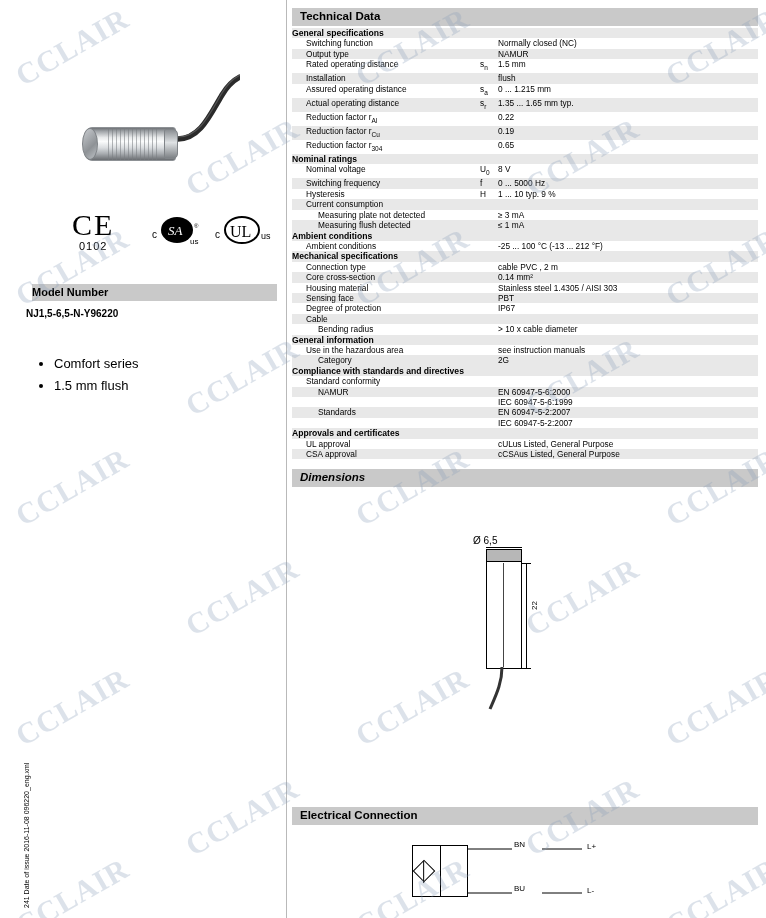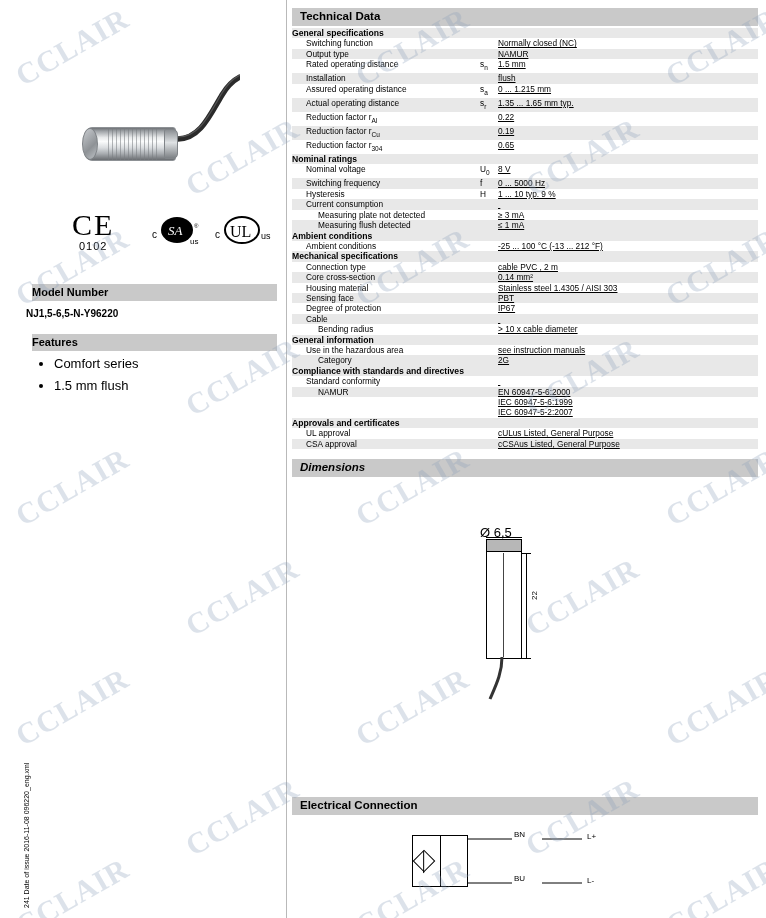--- a/index.html
+++ b/index.html
@@ -104,32 +104,32 @@
     padding: 2px 0 0 8px;
     margin-bottom: 2px;
   }
 
   table.spec { width: 466px; border-collapse: collapse; }
   table.spec td { padding: 0 0 0 0; font-size: 8.3px; line-height: 10.4px; vertical-align: top; }
   tr.group td { font-weight: bold; font-size: 8.6px; }
   tr.shade td { background: #e8e8e8; }
   td.c1 { width: 188px; }
   td.c2 { width: 18px; text-align: left; }
-  td.c3 { width: 260px; text-decoration: underline; }
+  td.c3 { width: 260px; }
   .ind1 { padding-left: 14px !important; }
   .ind2 { padding-left: 26px !important; margin-top: 36px; }
   sub { font-size: 6.5px; }
 
   
   #dimensions-bar { margin-top: 10px; font-style: italic; }
   #dim-drawing {
     position: relative; width: 466px; height: 300px;
   }
   .dim-dia-label {
-    position: absolute; left: 188px; top: 46px; font-size: 13px;
+    position: absolute; left: 181px; top: 46px; font-size: 10px;
   }
   .dim-body {
     position: absolute; left: 194px; top: 72px; width: 36px; height: 108px;
     border: 1px solid #000; background: #fff;
   }
   .dim-cap {
     position: absolute; left: 194px; top: 60px; width: 36px; height: 13px;
     border: 1px solid #000; background: #b7b7b7;
   }
   .dim-centerline {
@@ -224,21 +224,20 @@
         <ellipse cx="28" cy="18" rx="17" ry="13" fill="none" stroke="#000" stroke-width="2"></ellipse>
         <text x="16" y="25" font-family="Liberation Serif, serif" font-size="16" fill="#000">UL</text>
         <text x="47" y="27" font-family="Liberation Sans, sans-serif" font-size="9" fill="#000">us</text>
       </svg>
     </div>
   </div>
 
   <div id="model-header" class="block-header">Model Number</div>
   <div id="model-value">NJ1,5-6,5-N-Y96220</div>
 
-  <div id="features-header" class="block-header">Features</div>
   <ul id="features-list">
     <li>Comfort series</li>
     <li>1.5 mm flush</li>
   </ul>
 
   <div id="doc-footer-wrap">
     <div id="doc-footer-txt">241   Date of issue 2016-11-08   096220_eng.xml</div>
   </div>
 </div>
 
@@ -400,20 +399,25 @@
         </tr>
         <tr class="shade">
           <td class="c1 ind2">NAMUR</td>
           <td class="c2">&nbsp;</td>
           <td class="c3">EN 60947-5-6:2000</td>
         </tr>
         <tr class="">
           <td class="c1 ind2"></td>
           <td class="c2">&nbsp;</td>
           <td class="c3">IEC 60947-5-6:1999</td>
+        </tr>
+        <tr class="shade">
+          <td class="c1 ind2">Standards</td>
+          <td class="c2">&nbsp;</td>
+          <td class="c3">EN 60947-5-2:2007</td>
         </tr>
         <tr class="">
           <td class="c1 ind2"></td>
           <td class="c2">&nbsp;</td>
           <td class="c3">IEC 60947-5-2:2007</td>
         </tr>
         <tr class="group shade">
           <td colspan="3">Approvals and certificates</td>
         </tr>
         <tr class="">

